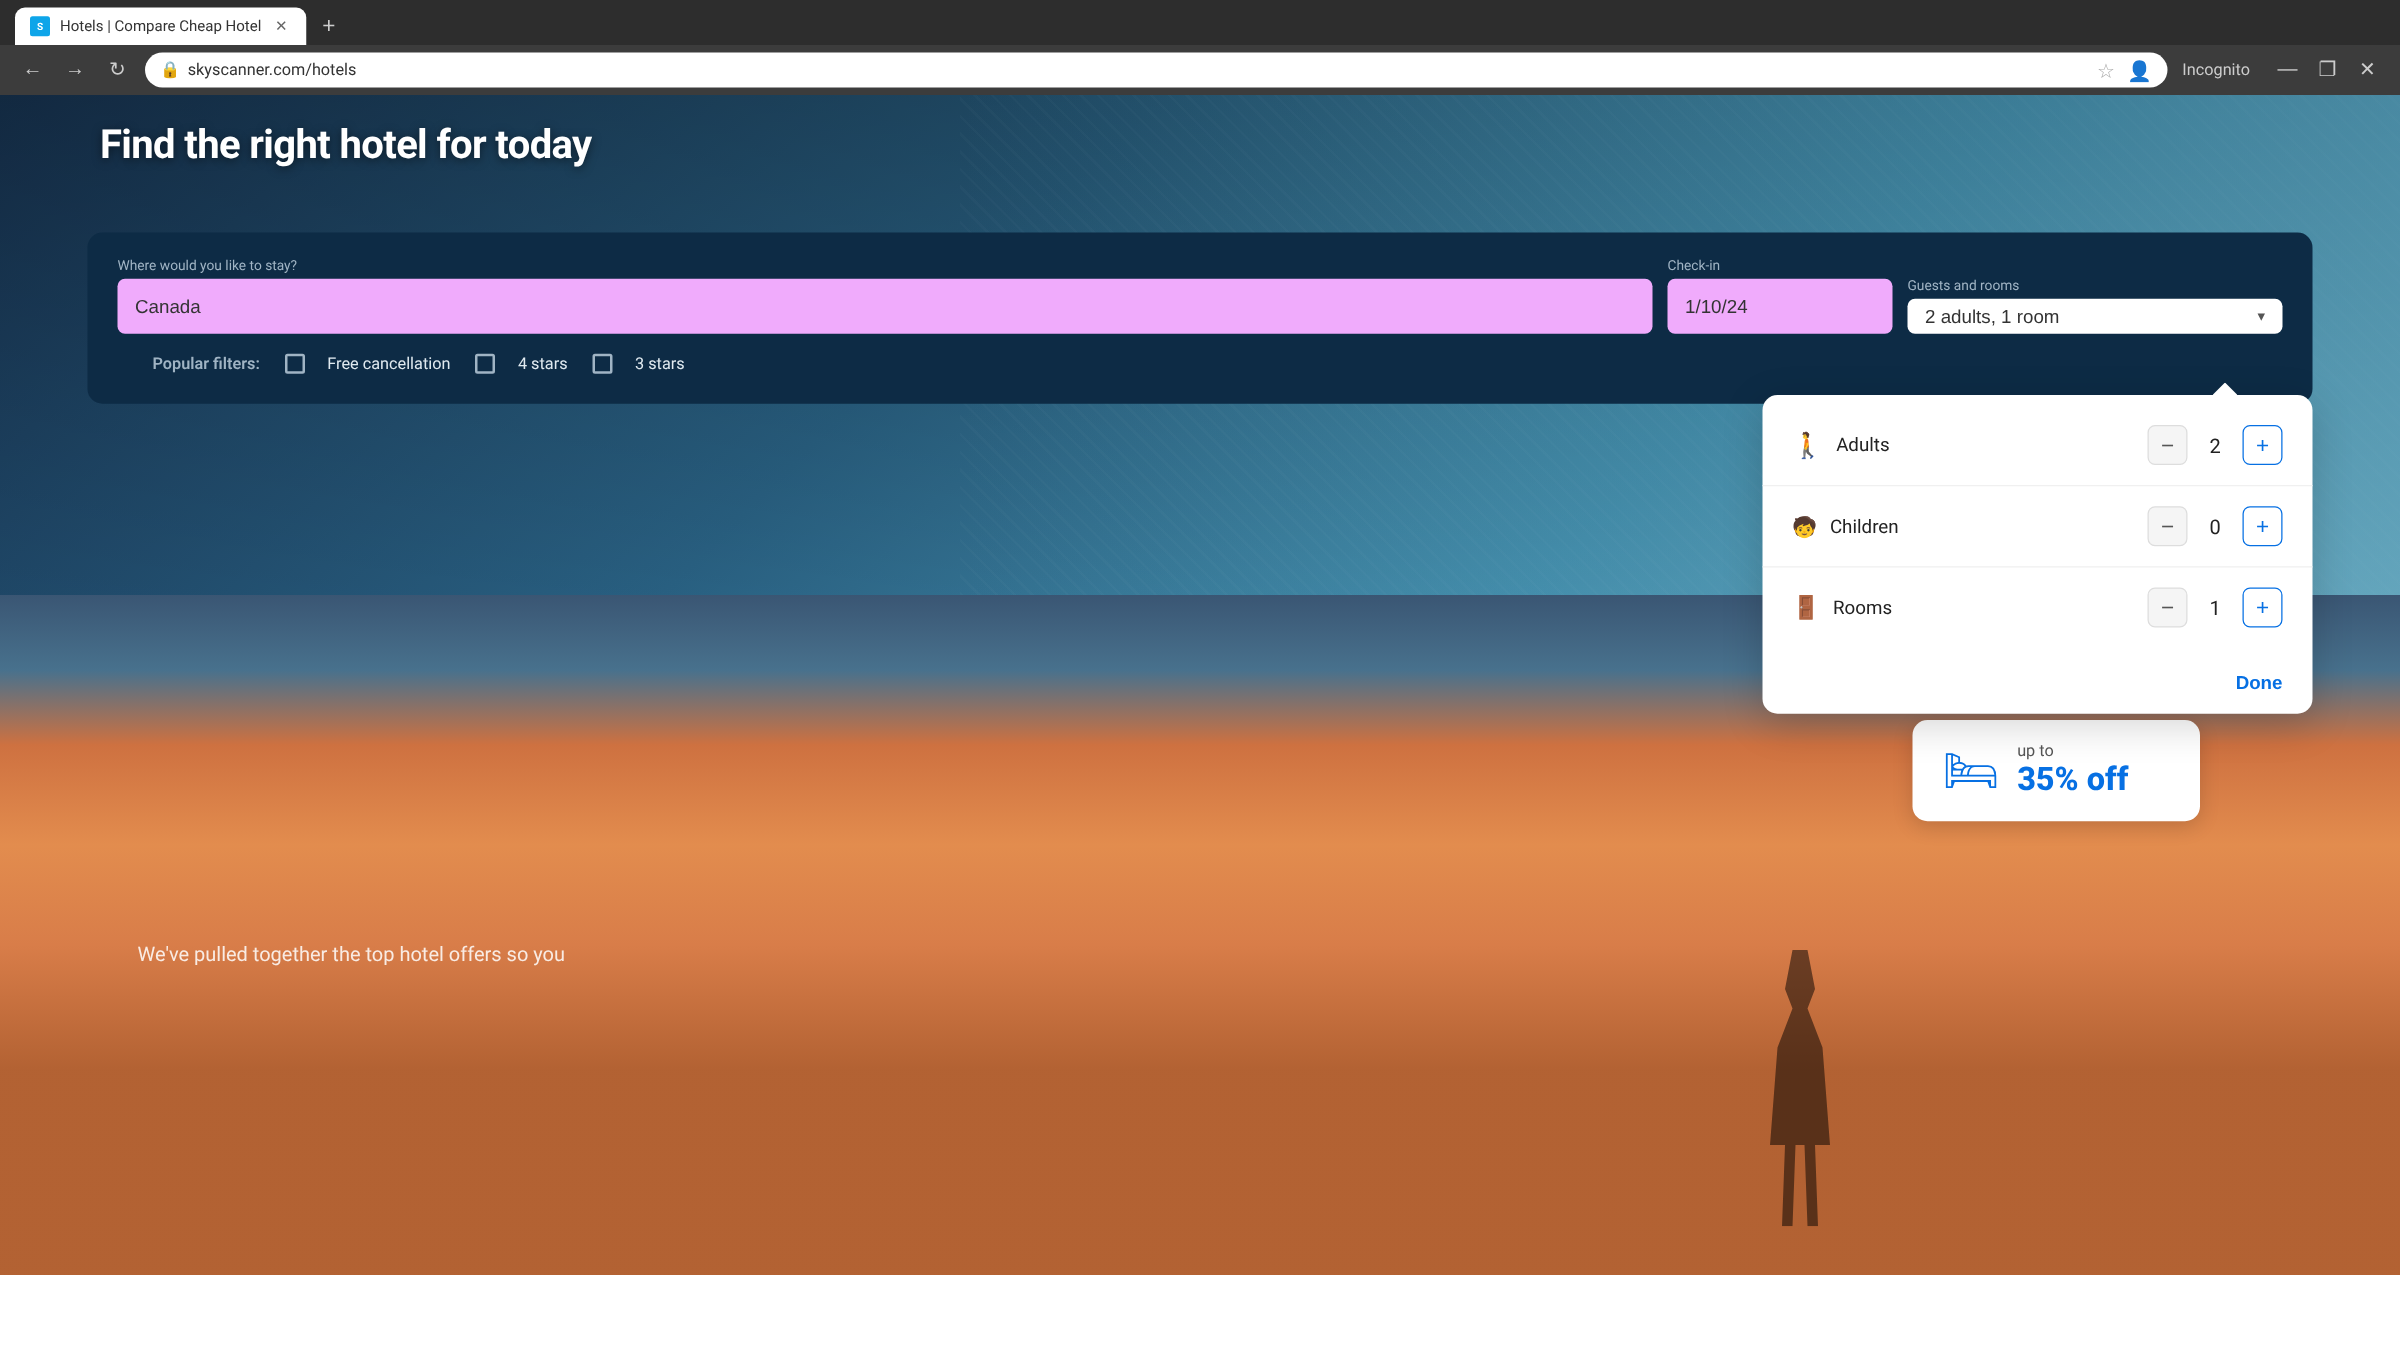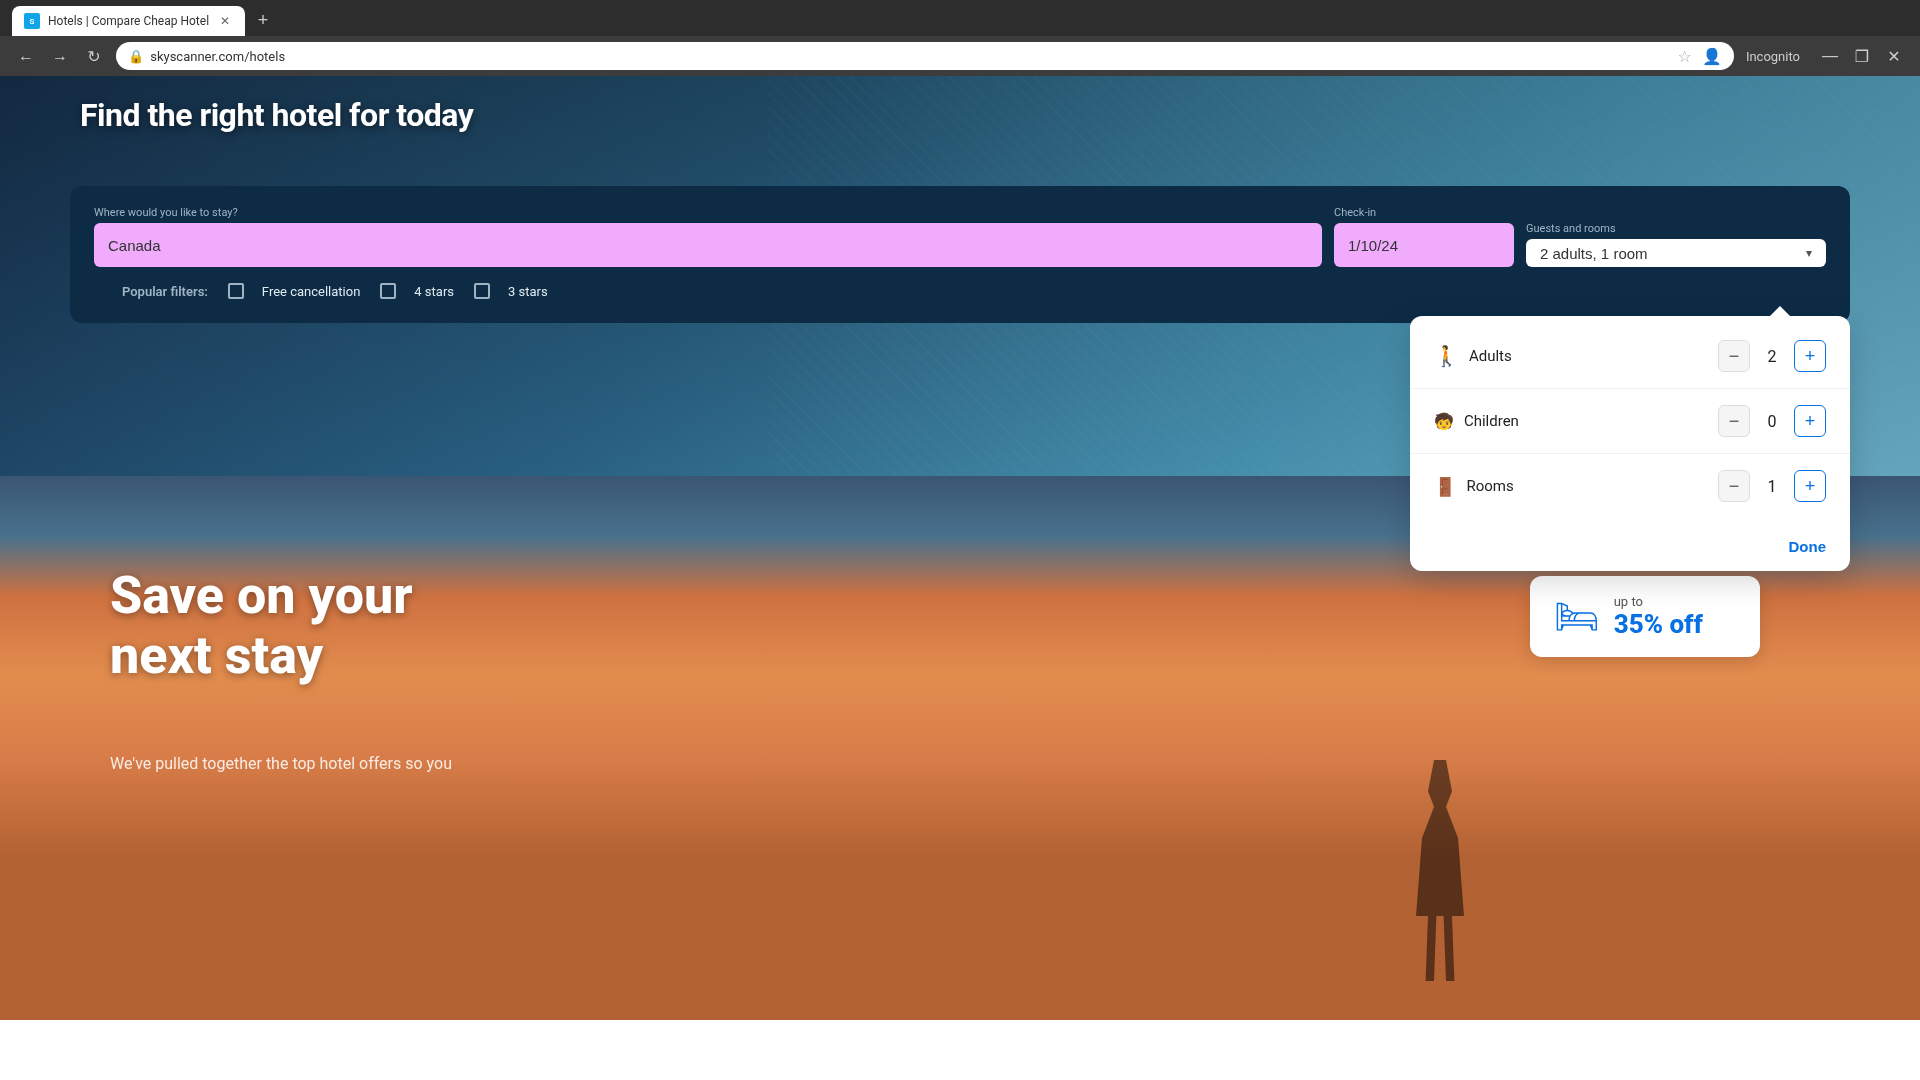--- a/index.html
+++ b/index.html
@@ -477,24 +477,20 @@
       </div>
     </div>
     <div class="popup-footer">
       <button class="done-btn">Done</button>
     </div>
   </div>
 
   <div class="lower-page">
     <div class="lower-bg-img"></div>
 
-    <div class="save-text">
-      <div>Save on your</div>
-      <div>next stay</div>
-    </div>
 
     <div class="save-subtext">We've pulled together the top hotel offers so you</div>
 
     <div class="discount-badge">
       <span class="bed-icon-badge">🛏</span>
       <div class="badge-text">
         <span class="up-to">up to</span>
         <span class="percent-off">35% off</span>
       </div>
     </div>

